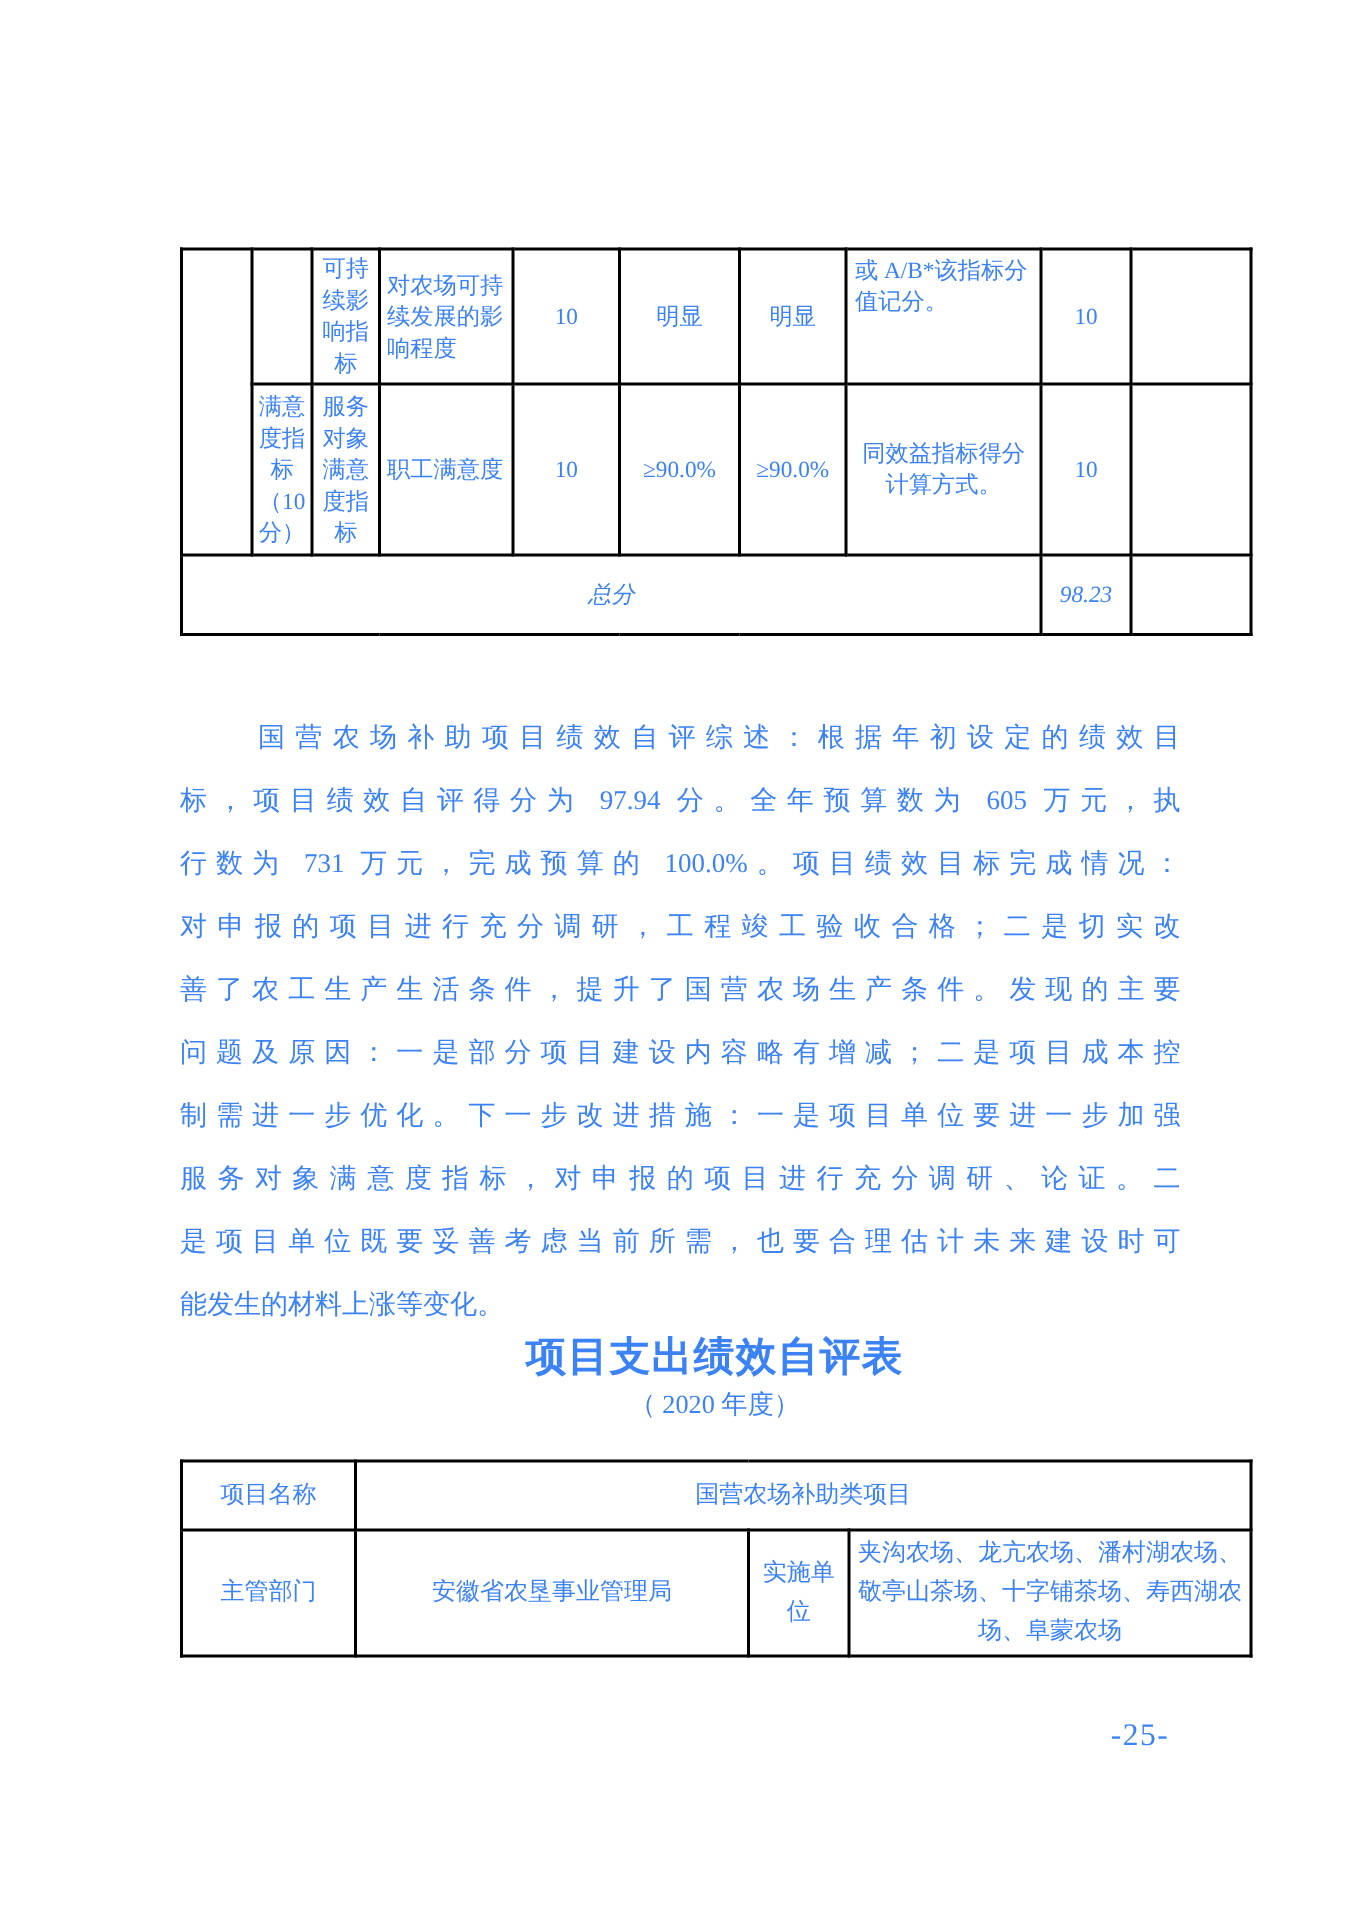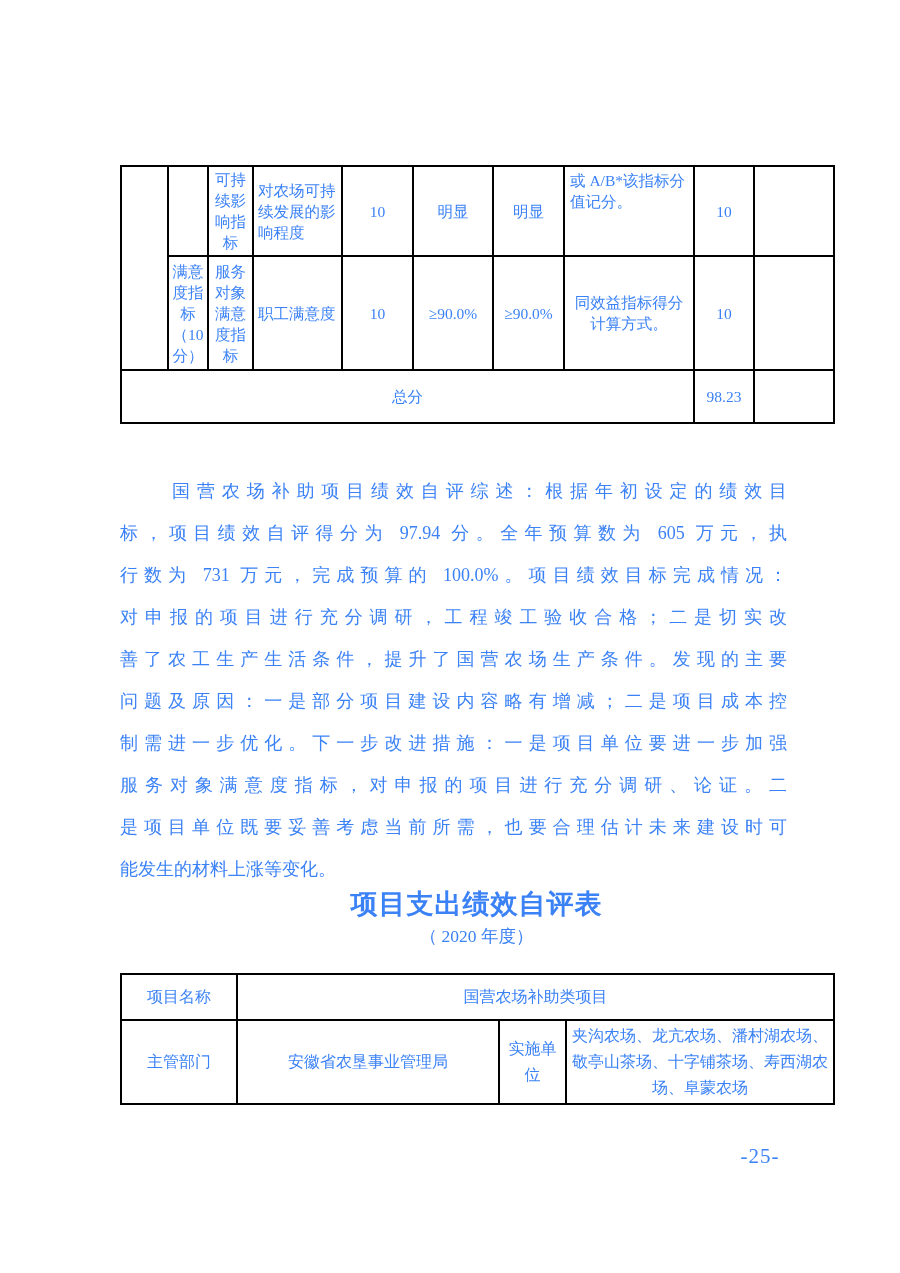--- a/index.html
+++ b/index.html
@@ -29,21 +29,21 @@
     vertical-align: middle;
     word-break: break-all;
     padding: 2px 2px;
     overflow: hidden;
   }
 
   
   #indicator-table { left: 120px; top: 165px; }
   #indicator-table tr.row-sustain  { height: 88px; }
   #indicator-table tr.row-satisfy  { height: 114px; }
-  #indicator-table tr.row-total    { height: 53px; }
+  #indicator-table tr.row-total    { height: 53px; font-style: italic; }
   #indicator-table td.note-top {
     text-align: left;
     vertical-align: top;
     padding: 3px 5px;
   }
   #indicator-table td.note-mid { padding: 3px 4px; }
   #indicator-table td.name-cell { text-align: left; padding: 2px 4px; }
 
   
   #eval-table { left: 120px; top: 973px; }

